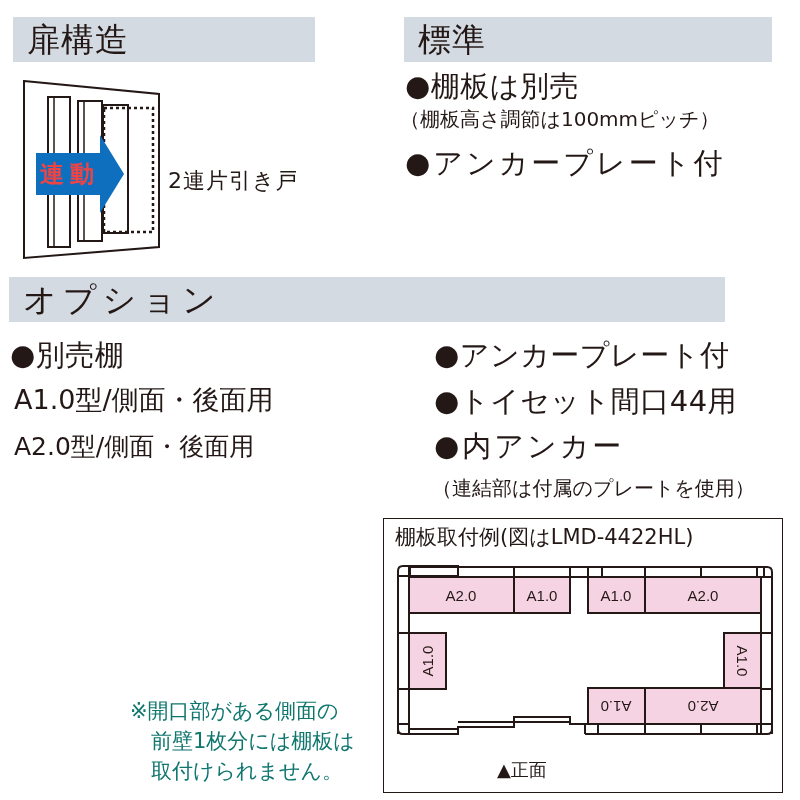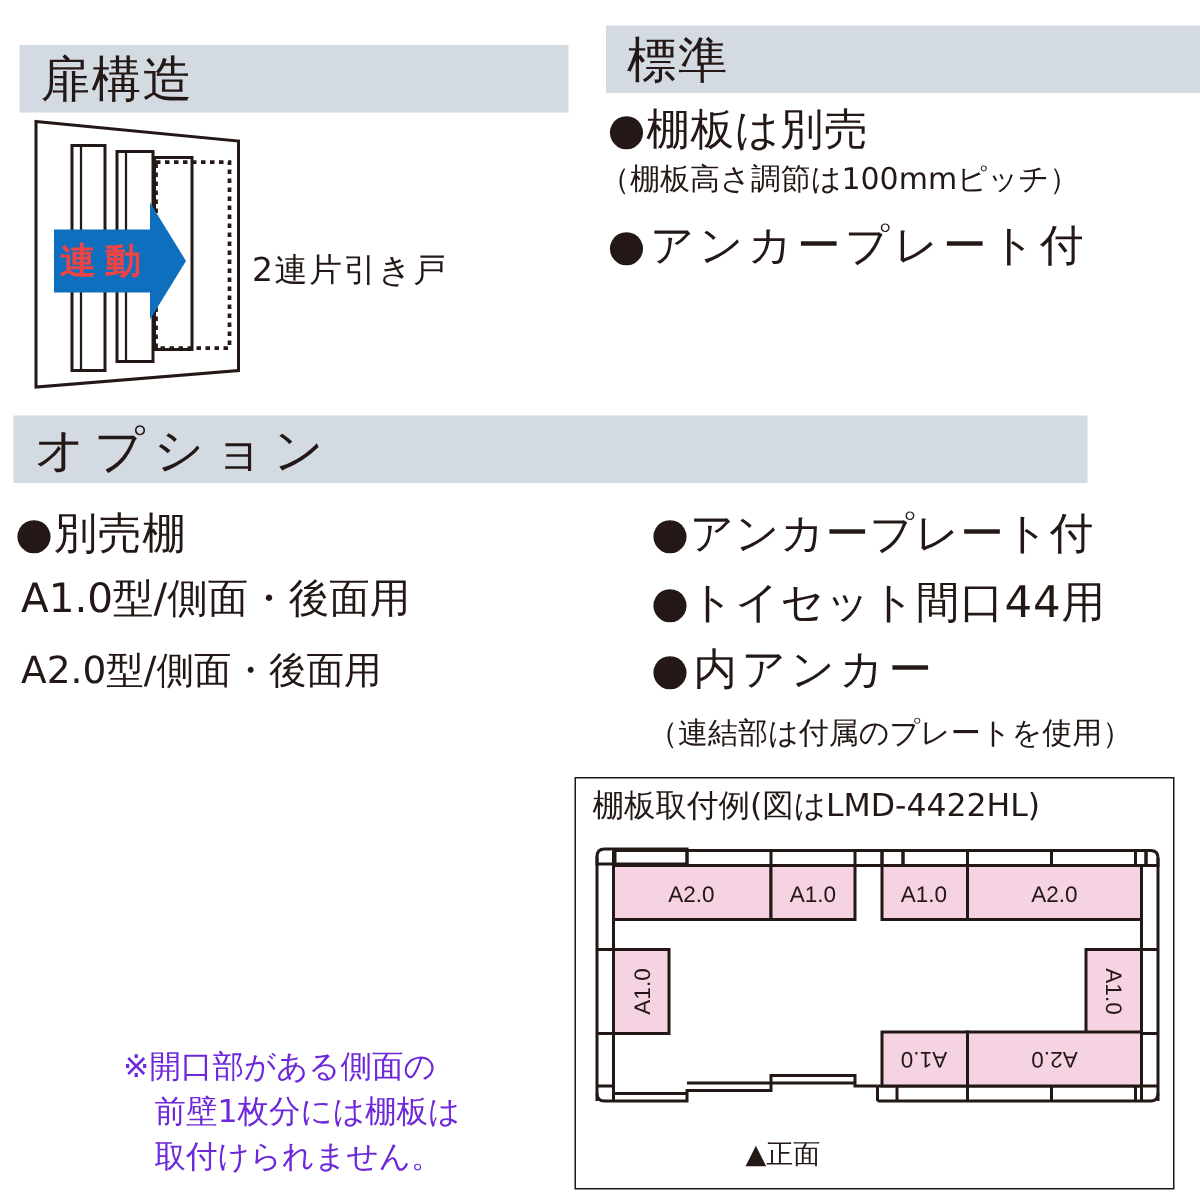--- a/index.html
+++ b/index.html
@@ -10,54 +10,54 @@
   .abs { position: absolute; }
   .hdr {
     position: absolute; background: #d3dae2; height: 45px;
     font-size: 33px; line-height: 45px; padding-left: 14px; box-sizing: border-box;
     font-weight: normal; letter-spacing: 1px; color: #231815;
   }
   .big { font-size: 29px; line-height: 34px; white-space: nowrap; letter-spacing: 0.5px; }
   .mid { font-size: 23px; line-height: 28px; white-space: nowrap; }
   .small { font-size: 20px; line-height: 26px; white-space: nowrap; }
   .dot::before { content: "●"; }
-  .red { color: #6d28d9; font-size: 21px; line-height: 29px; white-space: pre; }
+  .red { color: #0f766e; font-size: 21px; line-height: 29px; white-space: pre; margin-left: 48px; }
   .plan-box {
     position: absolute; left: 383px; top: 518px; width: 400px; height: 275px;
     border: 1.5px solid #231815; box-sizing: border-box;
   }
   .plan-title { position: absolute; left: 395px; top: 524px; font-size: 21px; line-height: 26px; white-space: nowrap; }
   .front { position: absolute; left: 497px; top: 759px; font-size: 18px; line-height: 22px; white-space: nowrap; }
   .shelf-label { font-family: "Liberation Sans", sans-serif; font-size: 15px; fill: #231815; }
 </style>
 </head>
 <body>
 
-<div class="hdr" style="left:13px; top:30px; width:366px;">扉構造</div>
+<div class="hdr" style="left:13px; top:17px; width:302px;">扉構造</div>
 
 <svg class="abs" style="left:0; top:70px;" width="170" height="200" viewBox="0 70 170 200">
 
   <polygon points="24,81 159,94 159,247 24,258" fill="#fff" stroke="#231815" stroke-width="2"></polygon>
 
   <rect x="48" y="97" width="22" height="150" fill="#fff" stroke="#231815" stroke-width="2"></rect>
   <line x1="54" y1="97" x2="54" y2="247" stroke="#231815" stroke-width="1.5"></line>
 
   <rect x="78" y="101" width="24" height="140" fill="#fff" stroke="#231815" stroke-width="2"></rect>
   <line x1="84" y1="101" x2="84" y2="241" stroke="#231815" stroke-width="1.5"></line>
 
   <rect x="103" y="105" width="25" height="128" fill="none" stroke="#231815" stroke-width="2"></rect>
 
   <rect x="104" y="108" width="49" height="124" fill="none" stroke="#231815" stroke-width="2.5" stroke-dasharray="3,3"></rect>
 
   <polygon points="36,153 100,153 100,135 124,174 100,213 100,195 36,195" fill="#0f6fbf"></polygon>
 </svg>
 <div class="abs" style="left:40px; top:158px; font-size:24px; line-height:32px; font-weight:bold; color:#ef4444; letter-spacing:6px;text-align:right;">連動</div>
 <div class="abs mid" style="left:168px; top:167px; font-size:22px; letter-spacing:1px;">2連片引き戸</div>
 
-<div class="hdr" style="left:404px; top:17px; width:396px;">標準</div>
+<div class="hdr" style="left:404px; top:17px; width:368px;">標準</div>
 <div class="abs big dot" style="left:405px; top:69px;">棚板は別売</div>
 <div class="abs small" style="left:400px; top:106px; font-size:20px;">（棚板高さ調節は100mmピッチ）</div>
 <div class="abs big dot" style="left:405px; top:146px; letter-spacing:3px;">アンカープレート付</div>
 
 <div class="hdr" style="left:9px; top:277px; width:716px; letter-spacing:6px;">オプション</div>
 
 <div class="abs big dot" style="left:10px; top:338px;">別売棚</div>
 <div class="abs mid" style="left:14px; top:385px; font-size:27px; line-height:30px;">A1.0型/側面・後面用</div>
 <div class="abs mid" style="left:14px; top:432px; font-size:25px; line-height:30px;">A2.0型/側面・後面用</div>
 

